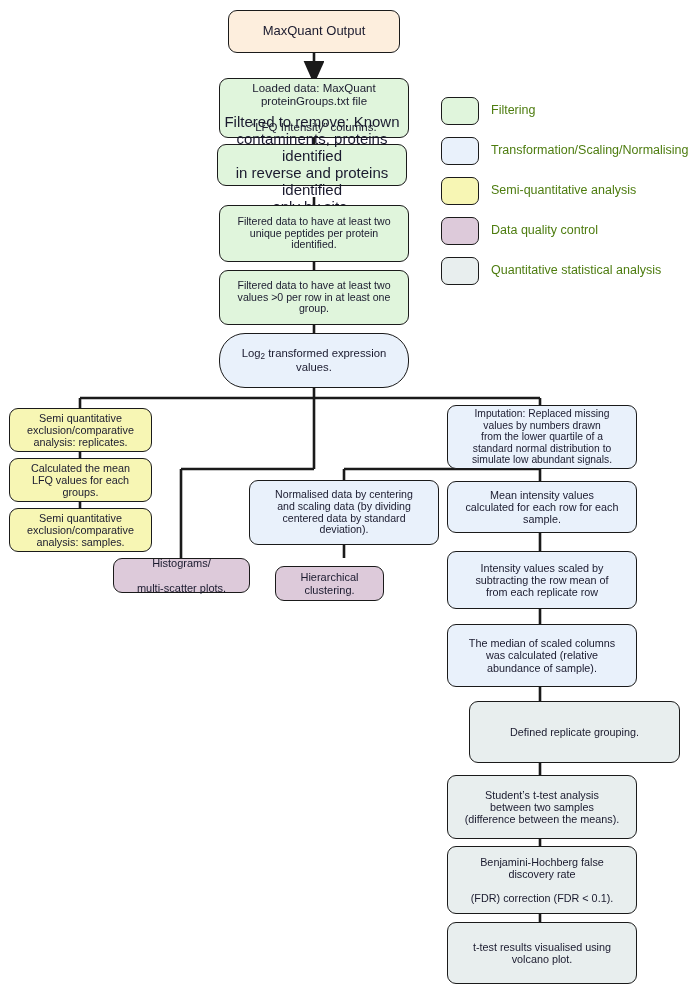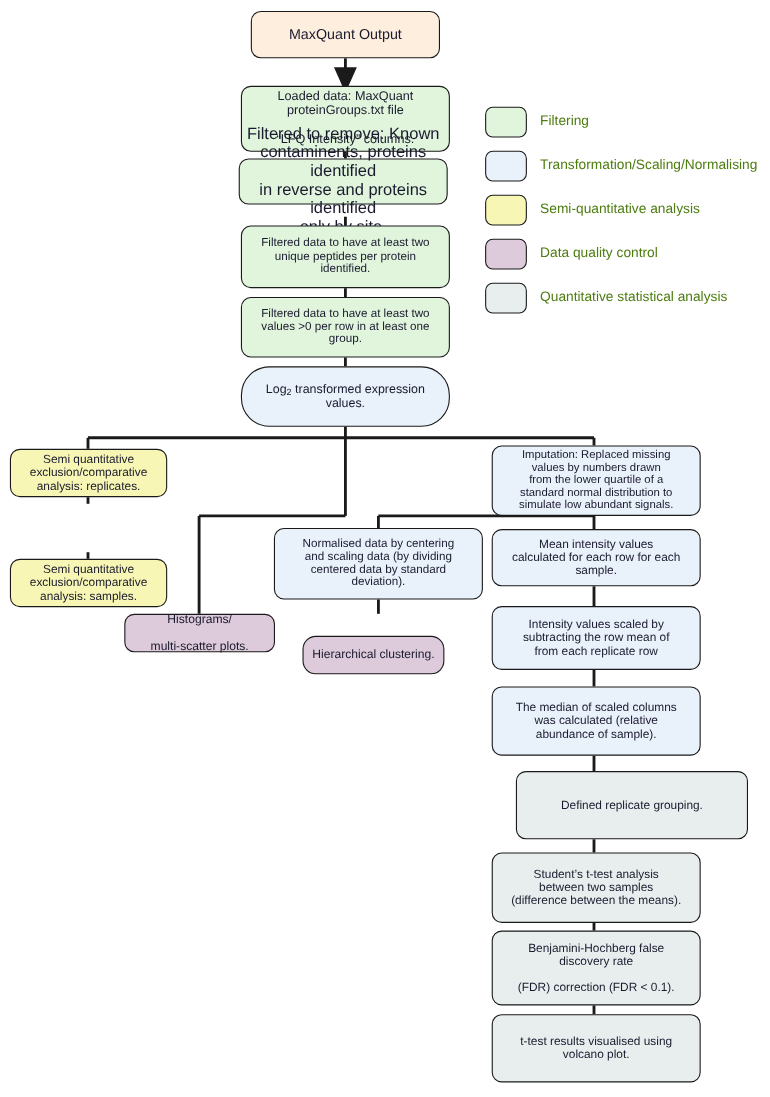--- a/index.html
+++ b/index.html
@@ -105,34 +105,39 @@
     <span class="txt"><span>Log</span><sub>2</sub> <span>transformed expression
 values.</span></span>
   </div>
 
   <div class="node n-semi" style="left:9px;top:408px;width:143px;height:44px;font-size:10.8px;">
     <span class="txt">Semi quantitative
 exclusion/comparative
 analysis: replicates.</span>
   </div>
 
+  <div class="node n-semi" style="left:9px;top:458px;width:143px;height:44px;font-size:10.8px;">
+    <span class="txt">Calculated the mean
+LFQ values for each
+groups.</span>
+  </div>
 
   <div class="node n-semi" style="left:9px;top:508px;width:143px;height:44px;font-size:10.8px;">
     <span class="txt">Semi quantitative
 exclusion/comparative
 analysis: samples.</span>
   </div>
 
   <div class="node n-qc" style="left:113px;top:558px;width:137px;height:35px;font-size:11px;">
     <span class="txt">Histograms/
 
 multi-scatter plots.</span>
   </div>
 
-  <div class="node n-qc" style="left:275px;top:578px;width:129px;height:35px;font-size:11px;border-radius:12px;">
+  <div class="node n-qc" style="left:275px;top:566px;width:109px;height:35px;font-size:11px;">
     <span class="txt">Hierarchical clustering.</span>
   </div>
 
   <div class="node n-trans" style="left:249px;top:480px;width:190px;height:65px;font-size:10.6px;">
     <span class="txt">Normalised data by centering
 and scaling data (by dividing
 centered data by standard
 deviation).</span>
   </div>
 

